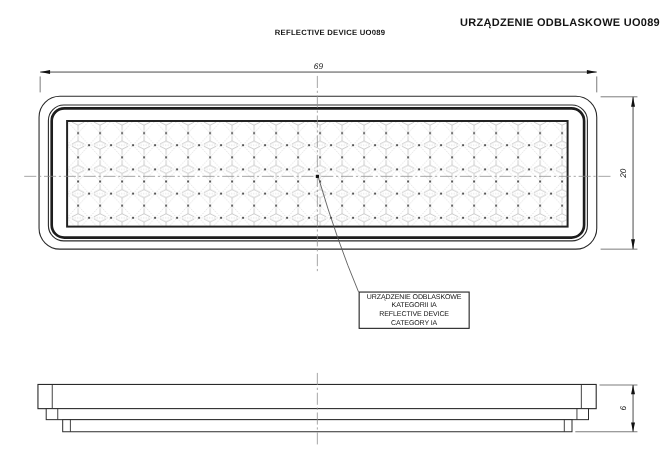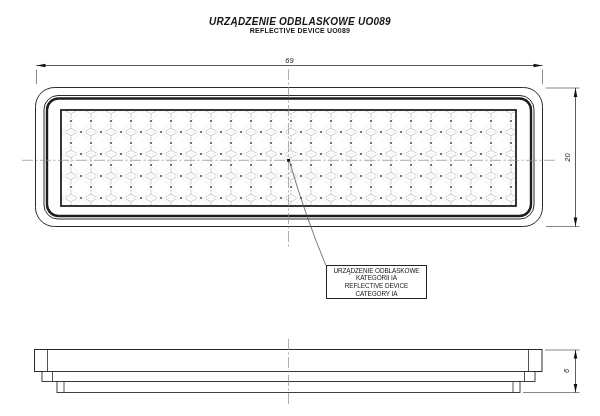--- a/index.html
+++ b/index.html
@@ -1,22 +1,22 @@
 <!DOCTYPE html>
 <html><head>
 <meta charset="utf-8">
 <style>
   html,body{margin:0;padding:0;background:#fff;}
   #stage{
     position:relative;width:600px;height:416px;background:#fff;
     font-family:"Liberation Sans",sans-serif;color:#111;overflow:hidden;
   }
   .title-line1{
-    position:absolute;top:16px;left:0;width:600px;text-align:center;
-    font-size:10px;font-weight:700;letter-spacing:.25px;color:#141414;font-style:italic;
+    position:absolute;top:16px;left:0;width:600px;text-align:right;
+    font-size:10px;font-weight:700;letter-spacing:.25px;color:#141414;
   }
   .title-line2{
     position:absolute;top:27px;left:0;width:600px;text-align:center;
     font-size:7px;font-weight:700;letter-spacing:.2px;color:#141414;
   }
   svg{position:absolute;left:0;top:0;}
   .callout-box{
     position:absolute;left:326px;top:265px;width:99px;height:32px;
     border:1px solid #222;background:#fff;
     display:flex;flex-direction:column;justify-content:center;

